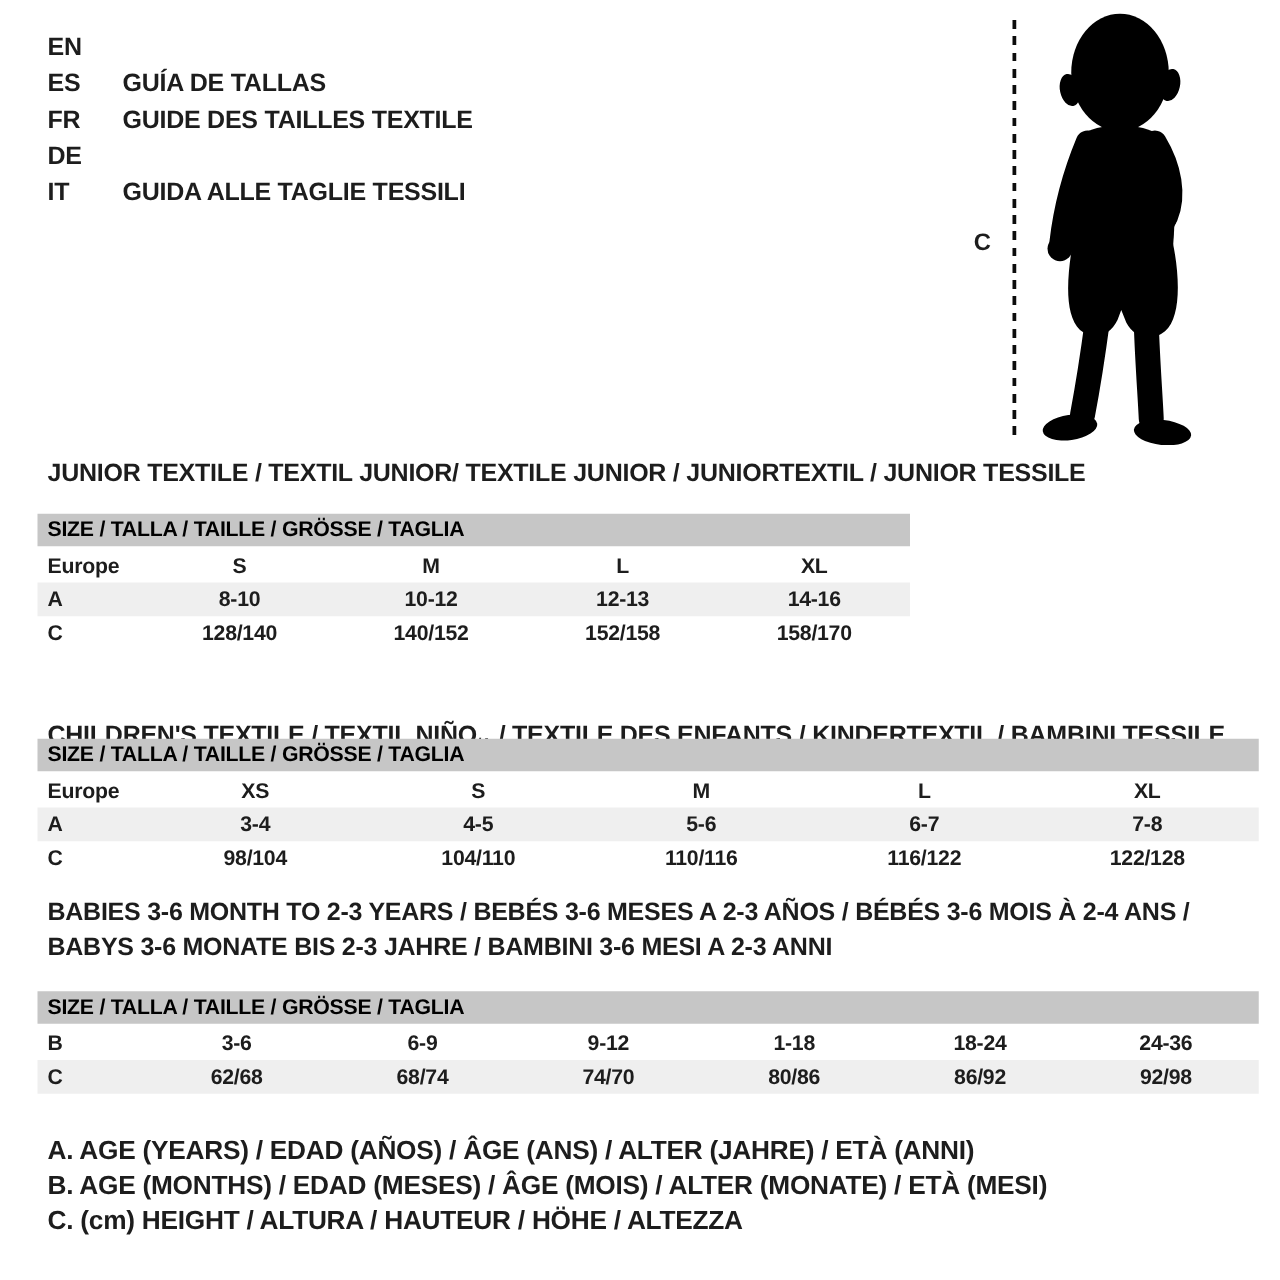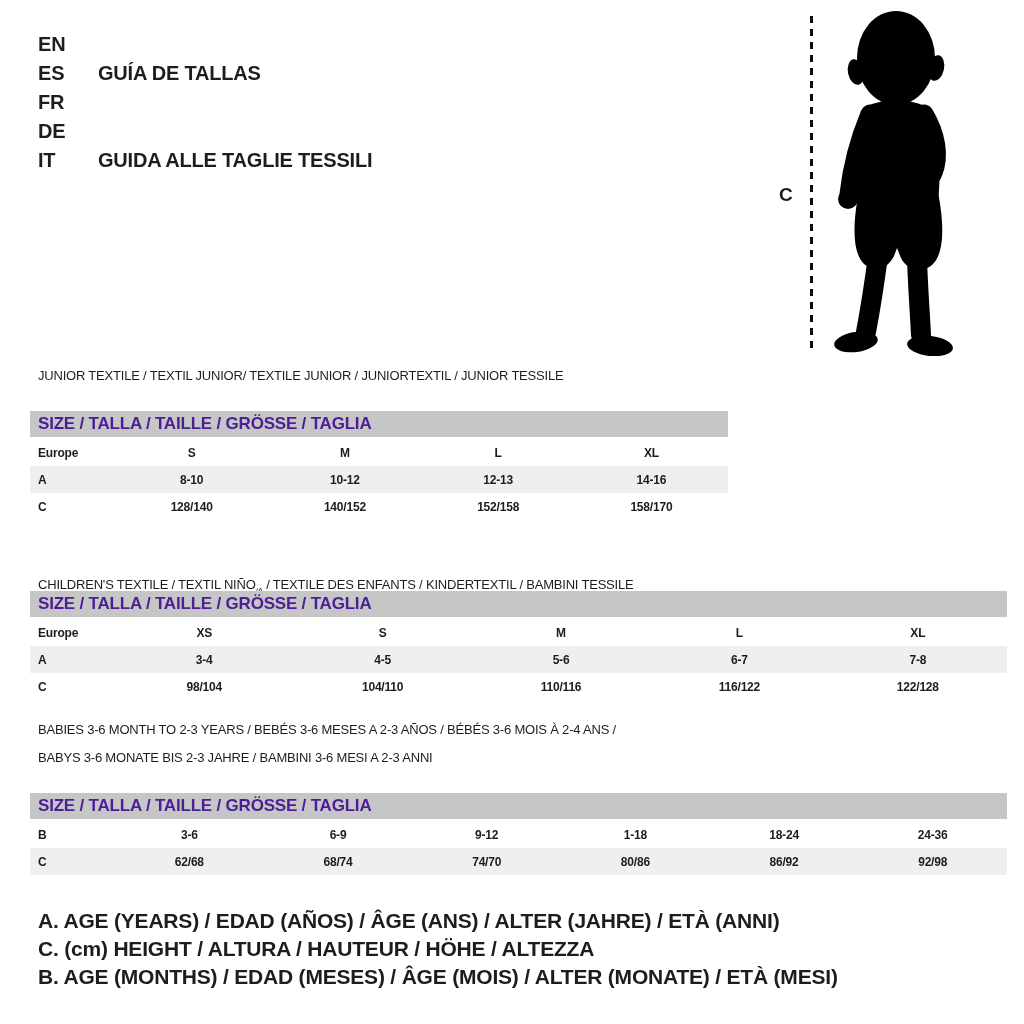--- a/index.html
+++ b/index.html
@@ -5,50 +5,50 @@
   * { margin:0; padding:0; box-sizing:border-box; }
   html,body { background:#ffffff; }
   .canvas {
     position:relative; width:1024px; height:1024px; background:#ffffff;
     font-family:"Liberation Sans", sans-serif; color:#1d1d1d; overflow:hidden;
     letter-spacing:-0.2px;
   }
 
   
   .lang-list { position:absolute; left:38px; top:27px; }
-  .lang-row { display:flex; height:29px; align-items:flex-end; font-weight:bold; font-size:20px; }
+  .lang-row { display:flex; height:29px; align-items:flex-start; font-weight:bold; font-size:20px; }
   .lang-code { width:60px; flex:none; }
   .lang-label { white-space:nowrap; }
 
   
   .height-label { position:absolute; left:779px; top:184px; font-weight:bold; font-size:19px; }
   .dotted-line {
     position:absolute; left:810px; top:16px; width:3px; height:338px;
     background:repeating-linear-gradient(180deg,#0c0c0c 0 7px, transparent 7px 13px);
   }
   .baby-svg { position:absolute; left:822px; top:6px; }
 
   
-  .sec-title { position:absolute; left:38px; font-weight:normal; font-size:13px; white-space:nowrap; }
+  .sec-title { position:absolute; left:38px; font-weight:bold; font-size:20px; white-space:nowrap; }
   .junior-title   { top:368px; }
   .children-title { top:545px;margin-top:32px; }
   .babies-title   { top:716px; line-height:28px; }
   .sub-a { font-size:0.62em; vertical-align:sub; }
 
   
   .tbl { position:absolute; left:30px; }
   .junior-tbl   { top:411px; width:698px; }
   .children-tbl { top:591px; width:977px; }
   .babies-tbl   { top:793px; width:977px; }
   .tbl-bar {
-    height:26px; line-height:26px; background:#c6c6c6; color:#4c1d95;
+    height:26px; line-height:26px; background:#c6c6c6; color:#000000;
     font-weight:bold; font-size:17px; padding-left:8px; margin-bottom:2px;
     white-space:nowrap;
   }
-  .tbl-row { display:flex; align-items:center; height:27px; font-weight:bold; font-size:12px; }
+  .tbl-row { display:flex; align-items:center; height:27px; font-weight:bold; font-size:17px; }
   .tbl-row.shaded { background:#efefef; }
   .tbl-row .c0 { flex:none; width:85px; padding-left:8px; text-align:left; }
   .tbl-row .cv { flex:1; text-align:center; }
 
   
   .footnotes { position:absolute; left:38px; top:907px; font-weight:bold; font-size:21px; line-height:28px; }
   .footnote { white-space:nowrap; }
 </style>
 </head>
 <body>
@@ -58,20 +58,21 @@
   <section class="lang-list">
     <div class="lang-row">
       <span class="lang-code">EN</span>
     </div>
     <div class="lang-row">
       <span class="lang-code">ES</span>
       <span class="lang-label">GUÍA DE TALLAS</span>
     </div>
     <div class="lang-row">
       <span class="lang-code">FR</span>
+      <span class="lang-label">GUIDE DES TAILLES TEXTILE</span>
     </div>
     <div class="lang-row">
       <span class="lang-code">DE</span>
     </div>
     <div class="lang-row">
       <span class="lang-code">IT</span>
       <span class="lang-label">GUIDA ALLE TAGLIE TESSILI</span>
     </div>
   </section>
 
@@ -171,17 +172,17 @@
       <span class="cv">68/74</span>
       <span class="cv">74/70</span>
       <span class="cv">80/86</span>
       <span class="cv">86/92</span>
       <span class="cv">92/98</span>
     </div>
   </div>
 
   <section class="footnotes">
     <div class="footnote">A. AGE (YEARS) / EDAD (AÑOS) / ÂGE (ANS) / ALTER (JAHRE) / ETÀ (ANNI)</div>
+    <div class="footnote">B. AGE (MONTHS) / EDAD (MESES) / ÂGE (MOIS) / ALTER (MONATE) / ETÀ (MESI)</div>
     <div class="footnote">C. (cm) HEIGHT / ALTURA / HAUTEUR / HÖHE / ALTEZZA</div>
-    <div class="footnote">B. AGE (MONTHS) / EDAD (MESES) / ÂGE (MOIS) / ALTER (MONATE) / ETÀ (MESI)</div>
   </section>
 
 </div>
 
 </body></html>

